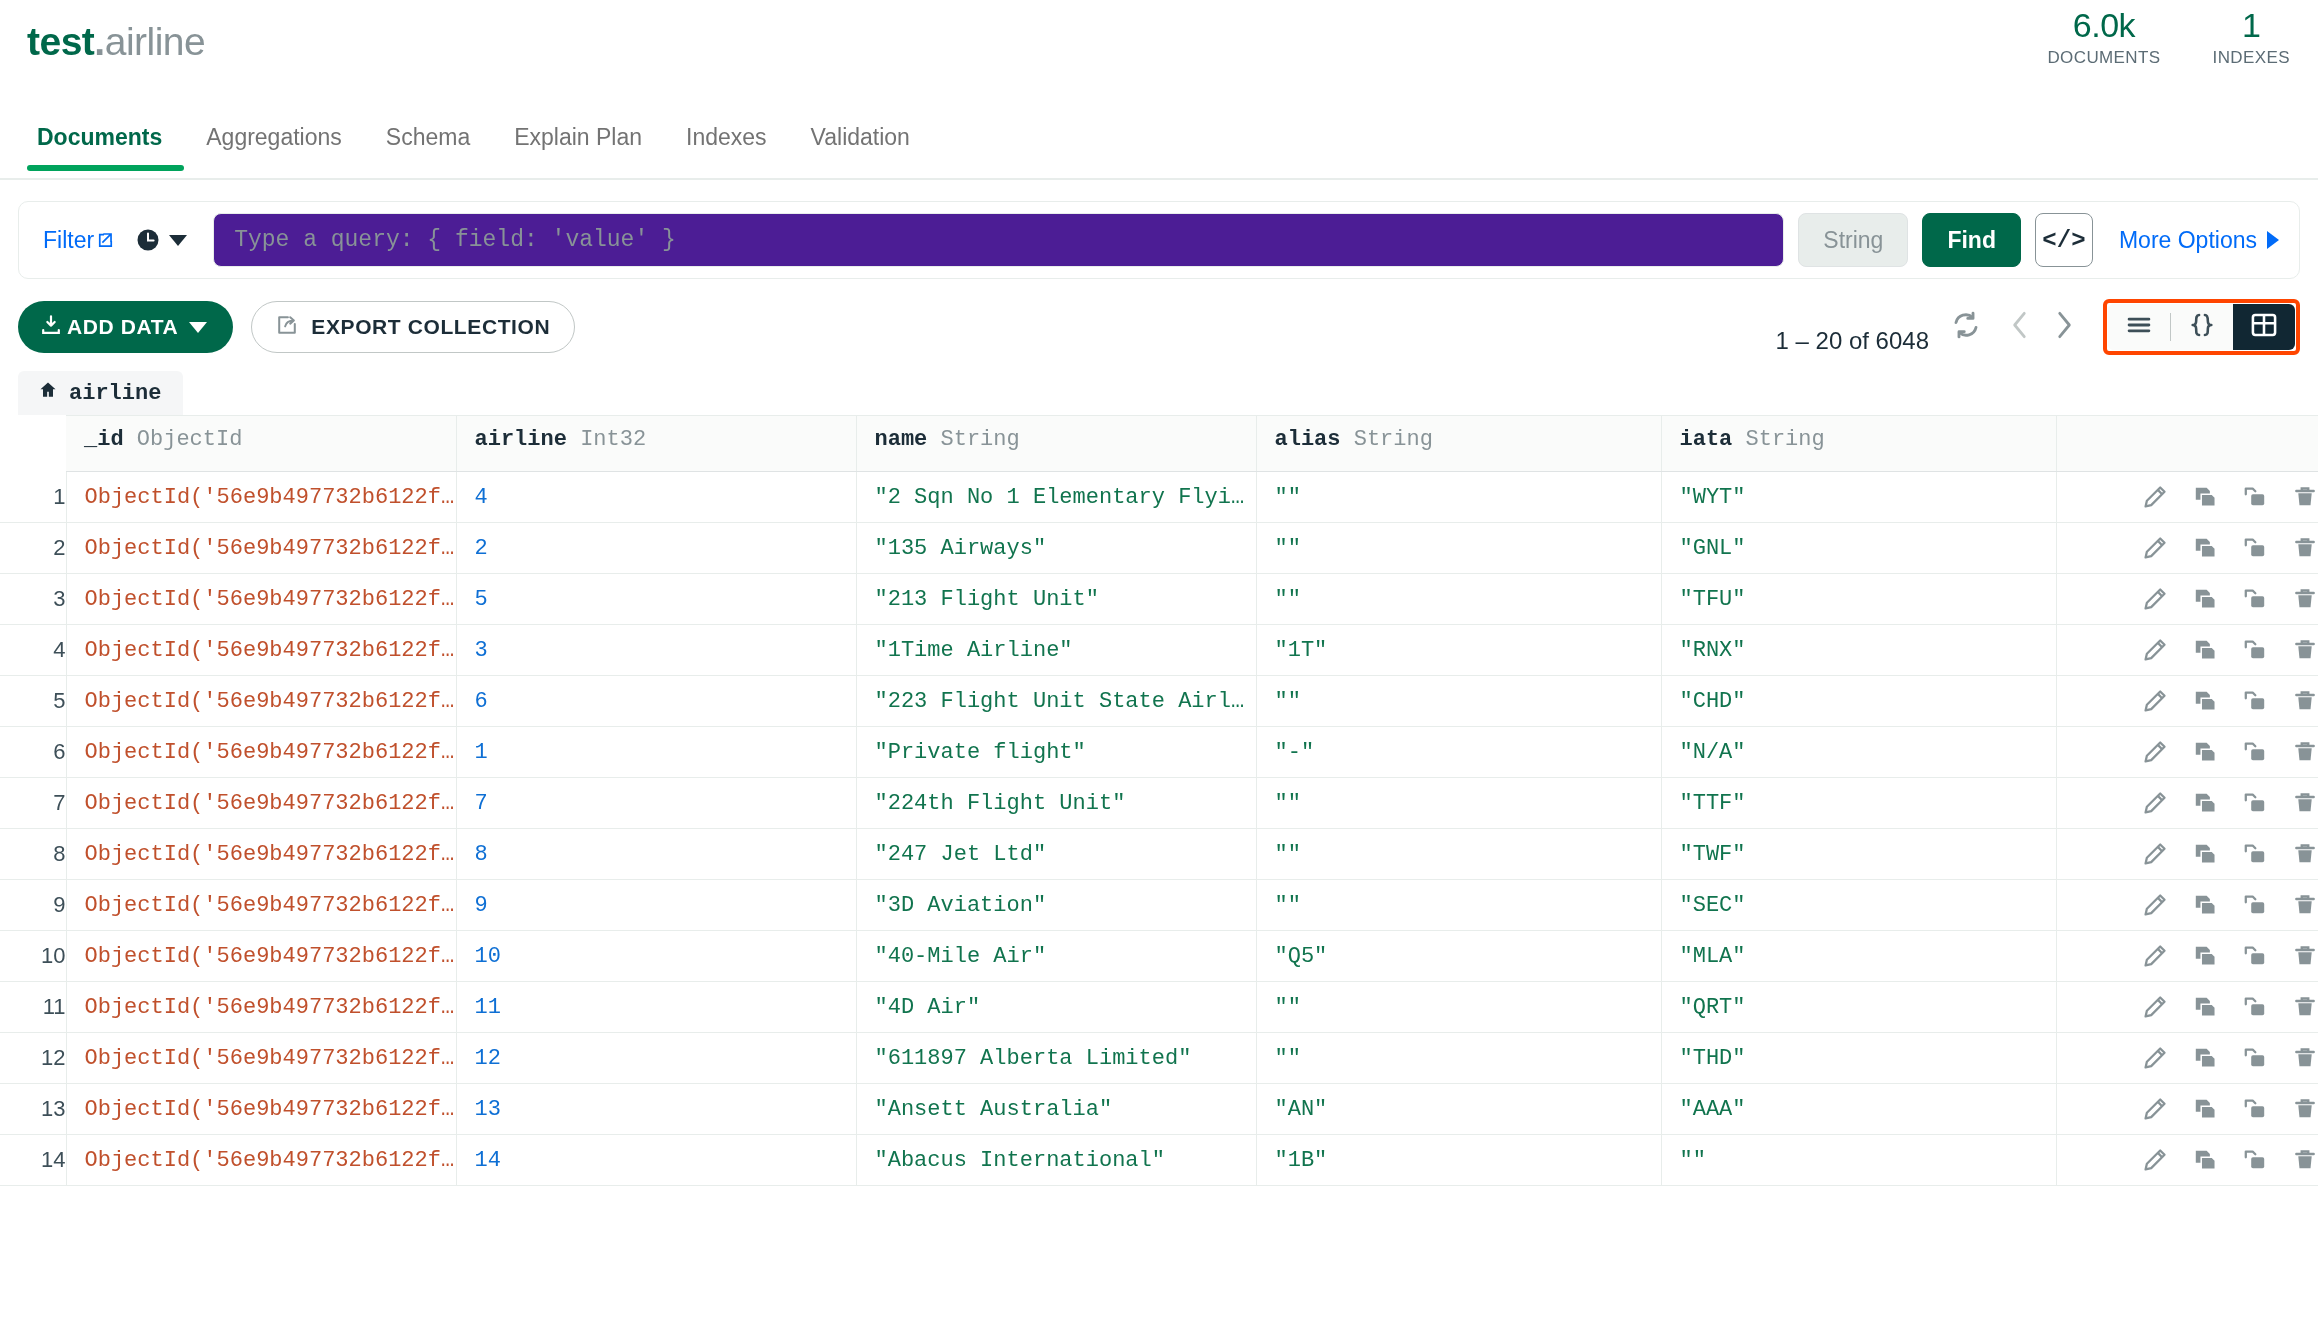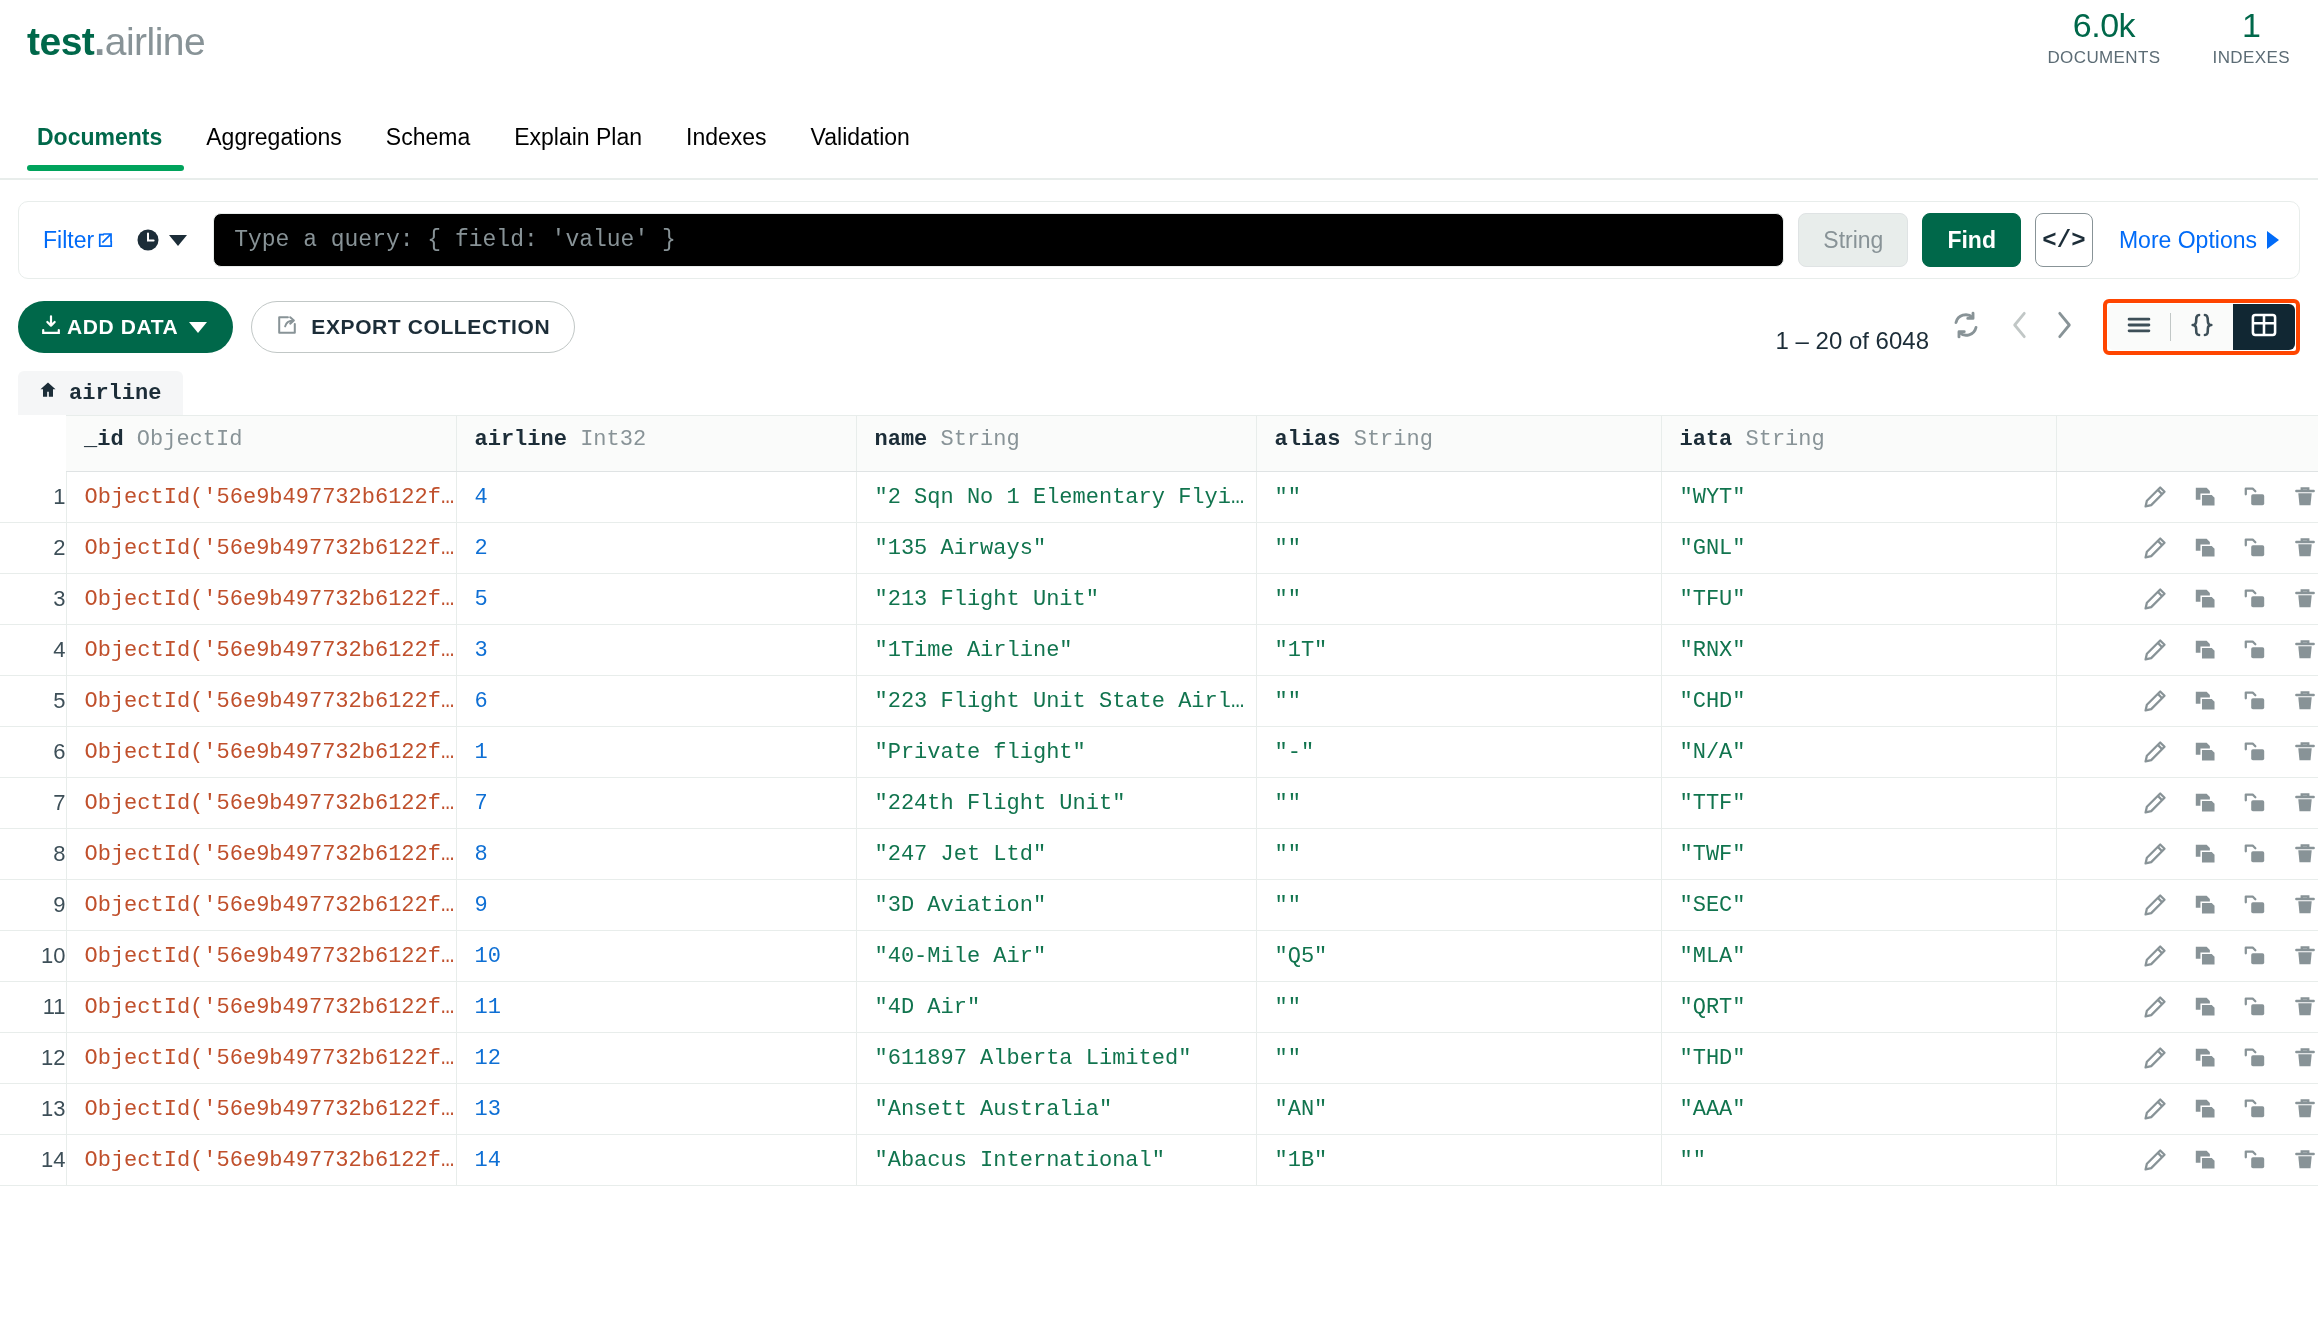--- a/index.html
+++ b/index.html
@@ -59,21 +59,21 @@
     position: relative;
     height: 62px;
     border-bottom: 2px solid #E8EDEB;
     padding-left: 27px;
     display: flex;
     align-items: flex-start;
     gap: 0;
   }
   .tab {
     font-size: 23px;
-    color: #000000;
+    color: #737373;
     padding: 6px 22px 18px 22px;
     position: relative;
     cursor: pointer;
     white-space: nowrap;
   }
   .tab:first-child { padding-left: 10px; }
   .tab.active {
     color: #00684A;
     font-weight: 700;
   }
@@ -122,21 +122,21 @@
     border-left: 9px solid transparent;
     border-right: 9px solid transparent;
     border-top: 11px solid #1C2D38;
   }
   .query-input {
     flex: 1;
     margin-left: 26px;
     height: 54px;
     border: 1px solid #E8EDEB;
     border-radius: 8px;
-    background: #000000;
+    background: #4c1d95;
     font-family: "Liberation Mono", monospace;
     font-size: 23px;
     color: #889397;
     padding: 0 20px;
     outline: none;
   }
   .query-input::placeholder { color: #889397; opacity: 1; }
 
   .qbtn {
     height: 54px;

